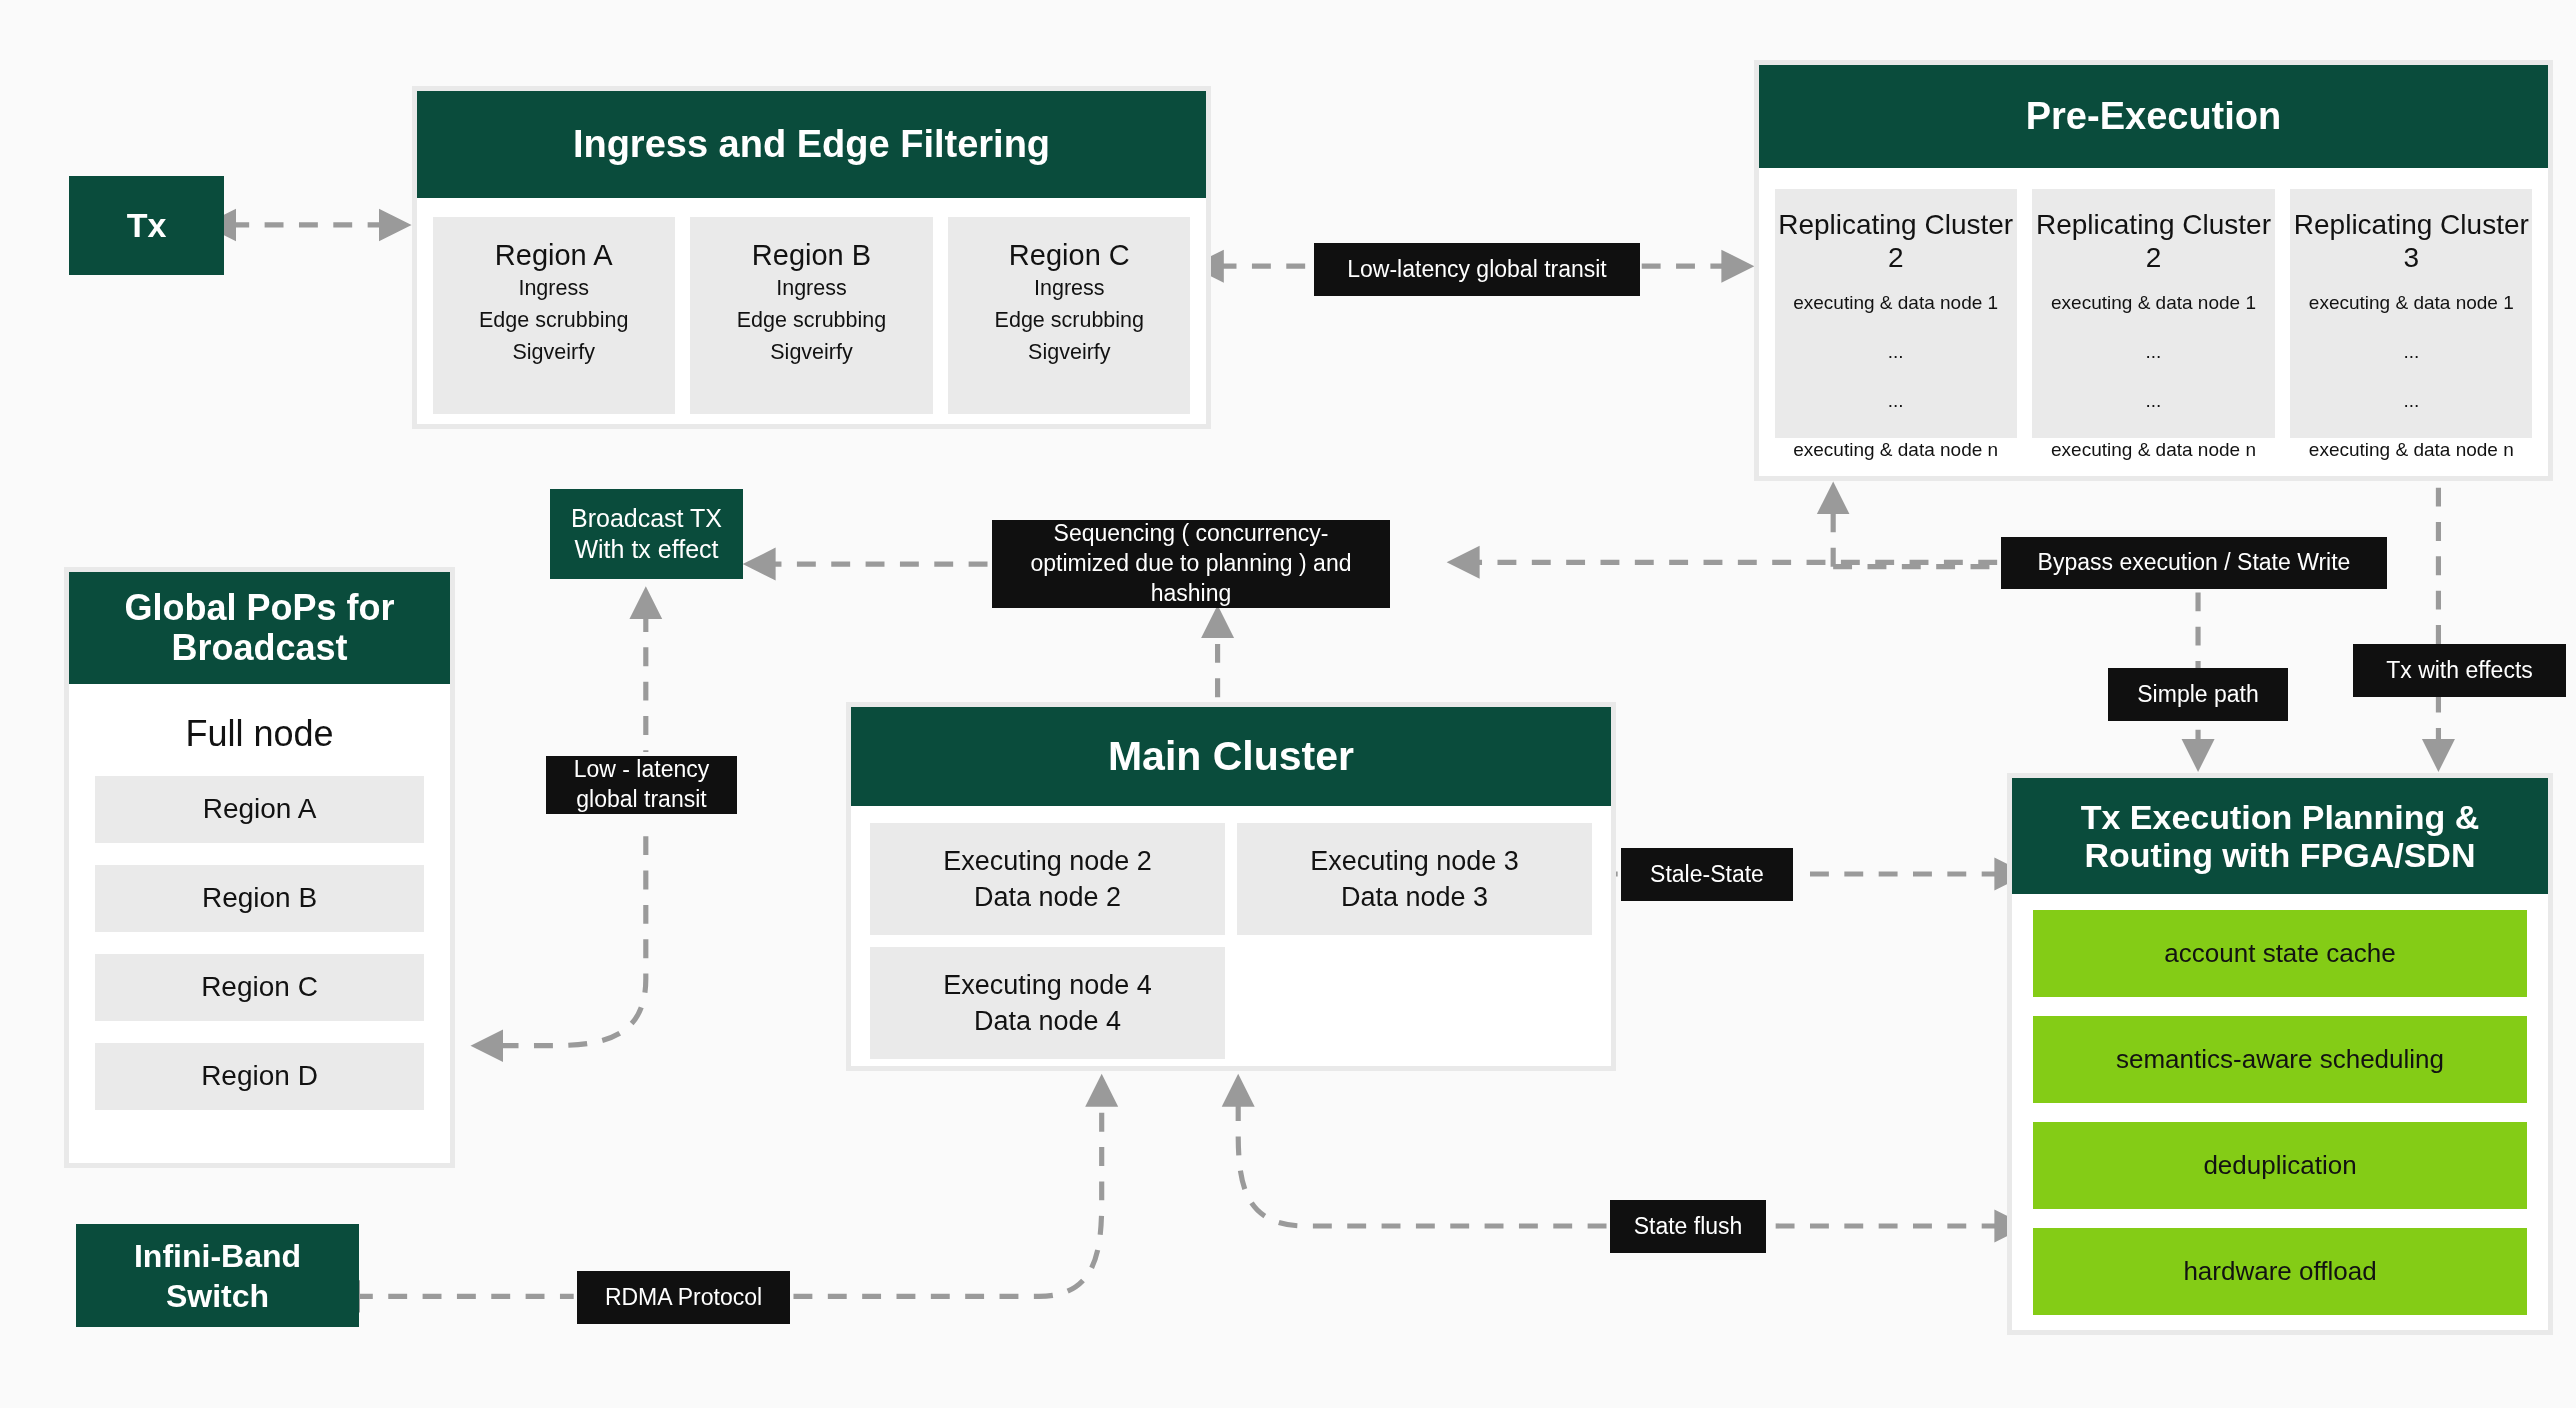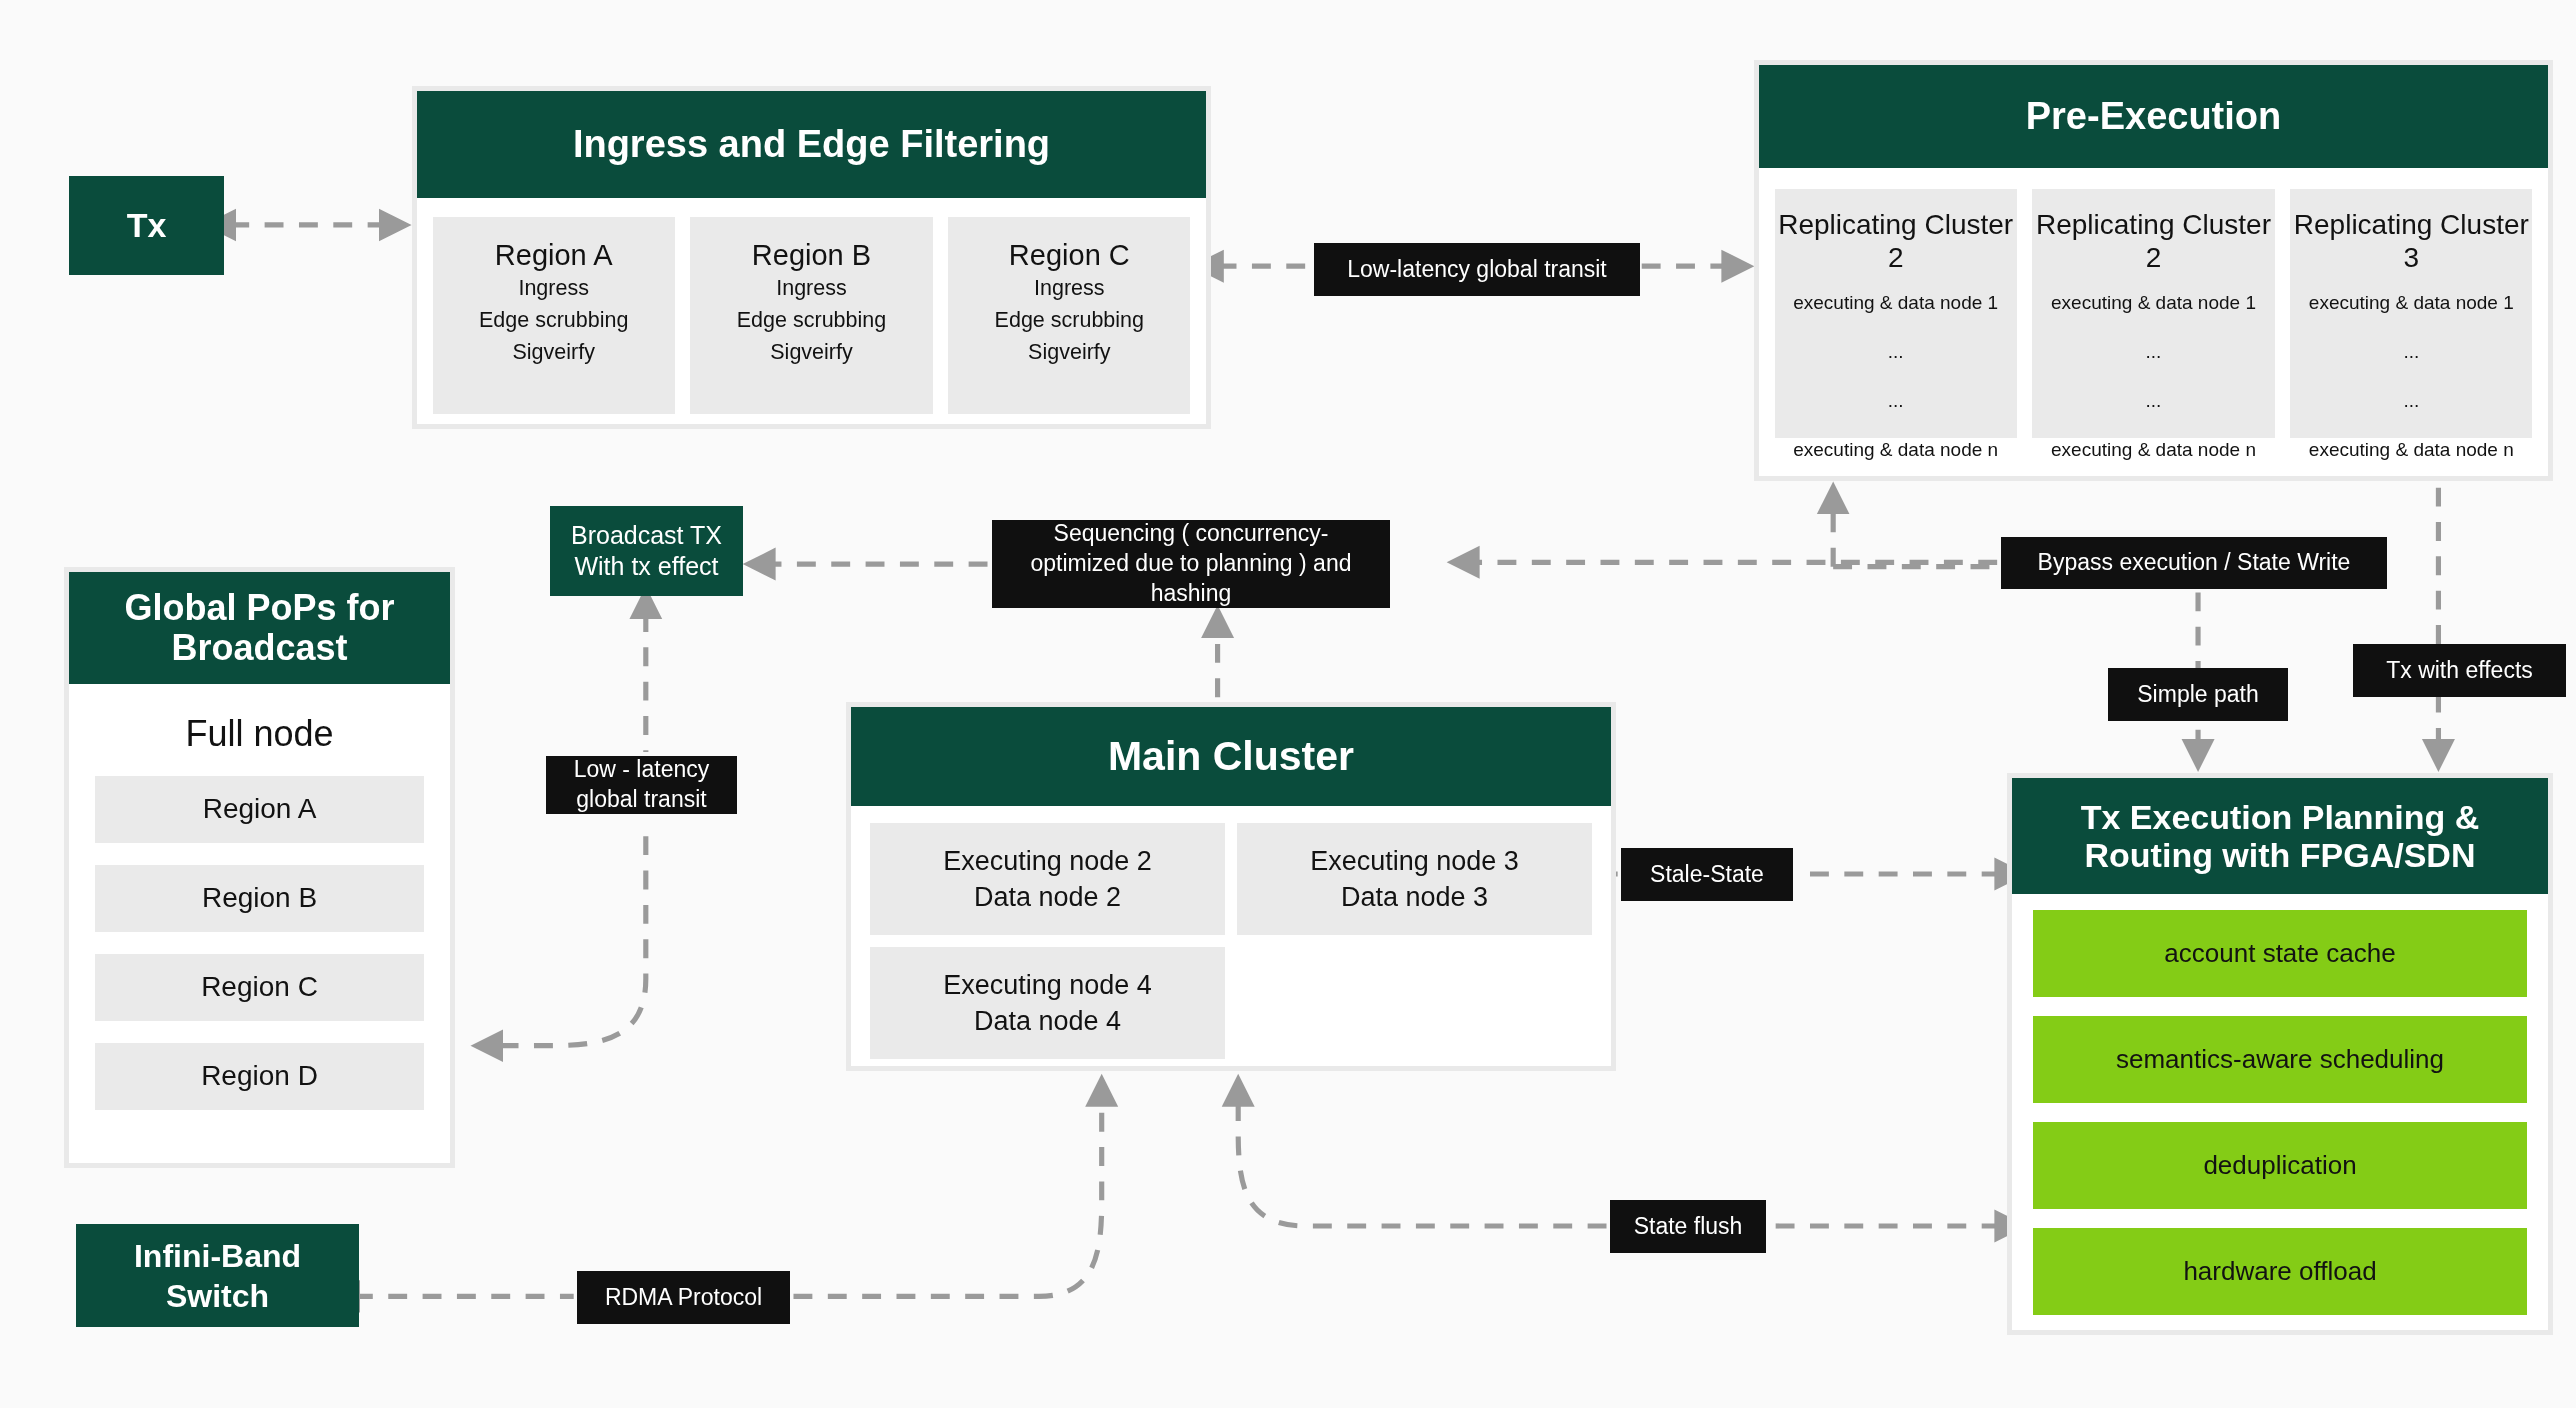--- a/index.html
+++ b/index.html
@@ -104,21 +104,21 @@
   #main-panel{left:846px;top:702px;width:770px;height:369px;}
   #main-panel .panel-head{height:99px;font-size:41px;}
   #main-panel .panel-body{flex-wrap:wrap;padding:17px 19px 0 19px;gap:12px;height:calc(100% - 99px);align-content:flex-start;}
   #main-panel .cell{width:calc(50% - 6px);height:112px;justify-content:center;font-size:27px;line-height:1.35;}
 
   #plan-panel{left:2007px;top:773px;width:546px;height:562px;}
   #plan-panel .panel-head{height:116px;font-size:34px;padding:0 15.5px;}
   #plan-panel .panel-body{flex-direction:column;padding:15.5px 20.6px 15.5px 20.6px;height:calc(100% - 116px);gap:19px;}
   #plan-panel .row{background:#84cc16;color:#121212;font-size:26px;flex:1;display:flex;align-items:center;justify-content:center;text-align:center;}
 
-  #broadcast-tx{left:550px;top:506px;width:193px;height:90px;font-size:25px;flex-direction:column;}
+  #broadcast-tx{left:550px;top:489px;width:193px;height:90px;font-size:25px;flex-direction:column;}
   #ib-switch{left:64px;top:1224px;width:283px;height:103px;font-size:32px;font-weight:700;flex-direction:column;margin-left:12px;}
 
   #chip-lowlat-top{left:1314px;top:243px;width:326px;height:53px;}
   #chip-seq{left:992px;top:520px;width:398px;height:88px;}
   #chip-lowlat-left{left:546px;top:756px;width:191px;height:58px;}
   #chip-bypass{left:2001px;top:537px;width:386px;height:52px;}
   #chip-simple{left:2108px;top:668px;width:180px;height:53px;}
   #chip-txeff{left:2353px;top:644px;width:213px;height:53px;}
   #chip-stale{left:1621px;top:848px;width:172px;height:53px;}
   #chip-flush{left:1610px;top:1200px;width:156px;height:53px;}

